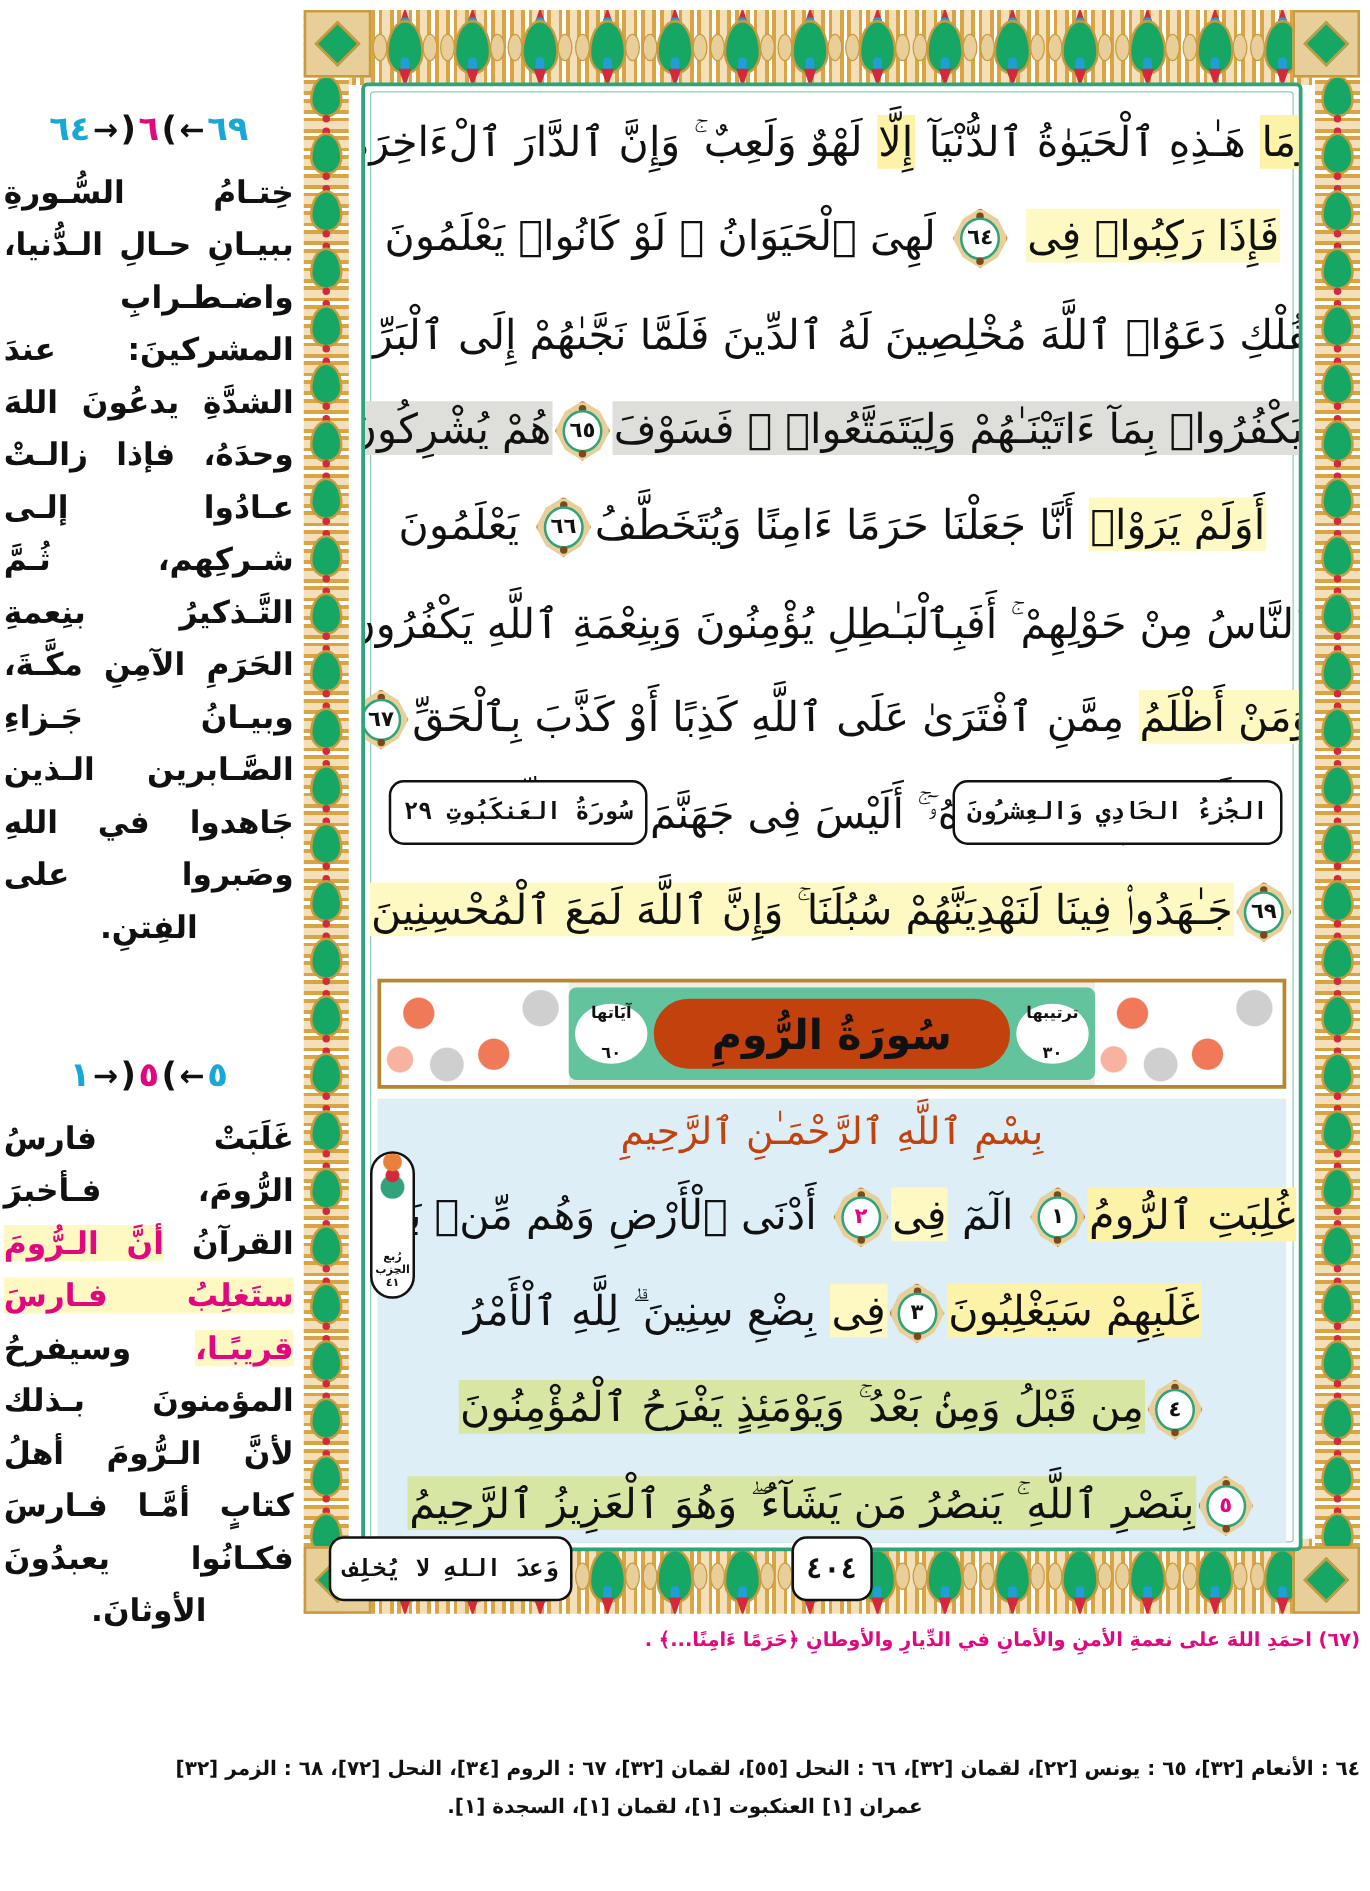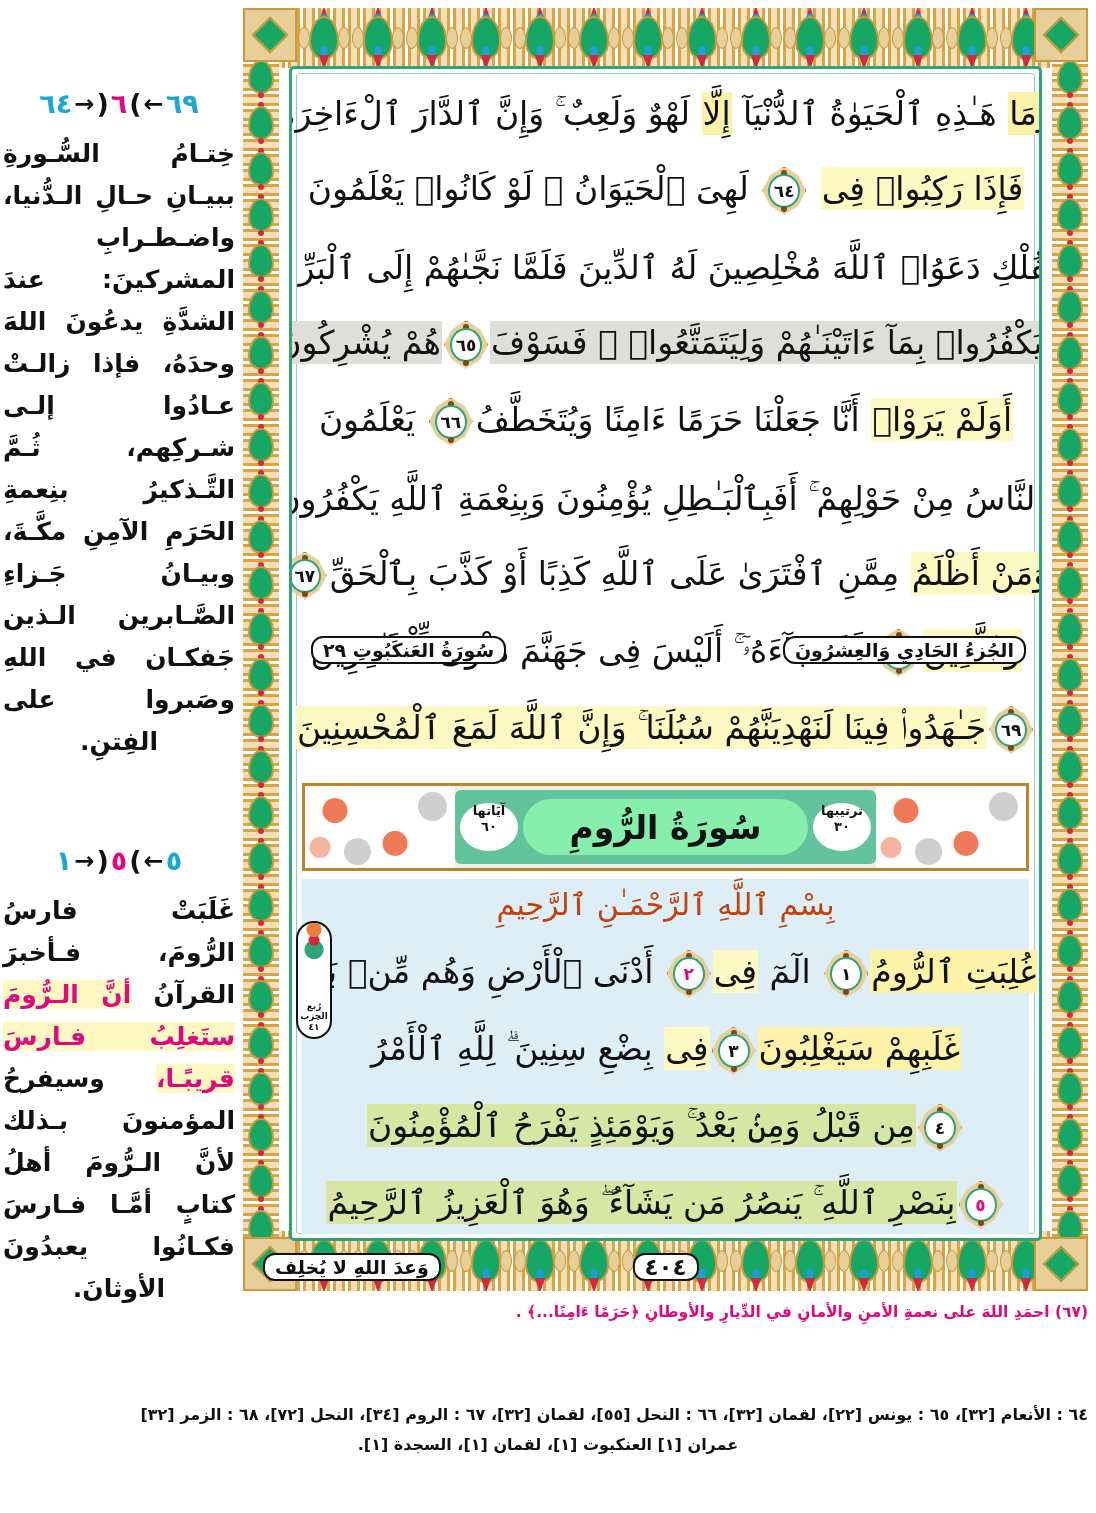--- a/index.html
+++ b/index.html
@@ -78,21 +78,21 @@
   .corner.tl { left:0; top:0; } .corner.tr { right:0; top:0; }
   .corner.bl { left:0; bottom:0; } .corner.br { right:0; bottom:0; }
   .corner::after { content:''; position:absolute; left:50%; top:50%;
             transform:translate(-50%,-50%) rotate(45deg); width:22px; height:22px;
             background:#16a765; border:2px solid #c99a3e; }
 
   
   .cartouche { position:absolute; top:50%; transform:translateY(-50%);
                background:#fff; border:2.5px solid #111; border-radius:12px;
                padding:4px 10px; display:flex; align-items:center; justify-content:center;
-               z-index:5; height:28px; }
+               z-index:5; height:52px;font-family:Liberation Mono, monospace; }
   .cartouche span { font-size:19px; font-weight:bold; color:#111; direction:rtl;
                     white-space:nowrap; }
   .cart-surah { left:68px; }
   .cart-juz   { right:62px; }
 
   
   .cart-bottom-note { left:20px; }
   .cart-pageno { left:50%; transform:translate(-50%,-50%); }
   .cart-pageno span { font-size:23px; letter-spacing:1px; }
 
@@ -141,27 +141,27 @@
               radial-gradient(circle at 20% 30%, #f0795a 0 12px, transparent 13px),
               radial-gradient(circle at 60% 70%, #f0795a 0 12px, transparent 13px),
               radial-gradient(circle at 85% 25%, #cfcfcf 0 14px, transparent 15px),
               radial-gradient(circle at 35% 80%, #cfcfcf 0 13px, transparent 14px),
               radial-gradient(circle at 10% 75%, #f7b39f 0 10px, transparent 11px),
               #ffffff; }
   .banner-orn.l { left:0; } .banner-orn.r { right:0; }
   .banner-green { position:absolute; top:4px; bottom:4px; left:150px; right:150px;
             background:#62c39c; border-radius:6px; }
   .banner-center { position:absolute; top:10px; bottom:10px; left:215px; right:215px;
-            background:#86efac; border:3px solid #62c39c; border-radius:40px;
+            background:#c2410c; border:3px solid #62c39c; border-radius:40px;
             display:flex; align-items:center; justify-content:center; z-index:3; }
   .banner-center span { font-size:33px; font-weight:bold; direction:rtl; color:#111; }
   .banner-oval { position:absolute; top:14px; bottom:14px; width:64px;
             background:#fff; border:3px solid #62c39c; border-radius:50%;
             display:flex; flex-direction:column; align-items:center;
-            justify-content:flex-start; z-index:3; }
+            justify-content:space-between; z-index:3; }
   .banner-oval.l { left:152px; } .banner-oval.r { right:152px; }
   .banner-oval span { font-size:13px; font-weight:bold; direction:rtl; color:#111;
             line-height:1.25; text-align:center; }
 
   
   .blue-sec { position:absolute; left:10px; right:10px; background:#ddeef7; }
   .bism { text-align:center; direction:rtl; font-size:30px; color:#c2410c;
           padding-top:8px; height:56px; }
 
   
@@ -199,21 +199,21 @@
     <div class="side-block" id="sb0" style="top:88px;">
       <div class="side-range">
         <span class="n-from">٦٤</span>
         <span class="arrow">→</span>
         <span class="paren">(</span>
         <span class="n-mid">٦</span>
         <span class="paren">)</span>
         <span class="arrow">←</span>
         <span class="n-to">٦٩</span>
       </div>
-      <div class="side-text">خِتـامُ السُّـورةِ ببيـانِ حـالِ الـدُّنيا، واضـطـرابِ المشركينَ: عندَ الشدَّةِ يدعُونَ اللهَ وحدَهُ، فإذا زالـتْ عـادُوا إلـى شـركِهم، ثُـمَّ التَّـذكيرُ بنِعمةِ الحَرَمِ الآمِنِ مكَّـةَ، وبيـانُ جَـزاءِ الصَّـابرين الـذين جَفكـان في اللهِ وصَبروا على الفِتنِ.</div>
+      <div class="side-text">خِتـامُ السُّـورةِ ببيـانِ حـالِ الـدُّنيا، واضـطـرابِ المشركينَ: عندَ الشدَّةِ يدعُونَ اللهَ وحدَهُ، فإذا زالـتْ عـادُوا إلـى شـركِهم، ثُـمَّ التَّـذكيرُ بنِعمةِ الحَرَمِ الآمِنِ مكَّـةَ، وبيـانُ جَـزاءِ الصَّـابرين الـذين جَاهدوا في اللهِ وصَبروا على الفِتنِ.</div>
     </div>
 
     <div class="side-block" id="sb1" style="top:845px;">
       <div class="side-range">
         <span class="n-from">١</span>
         <span class="arrow">→</span>
         <span class="paren">(</span>
         <span class="n-mid">٥</span>
         <span class="paren">)</span>
         <span class="arrow">←</span>

